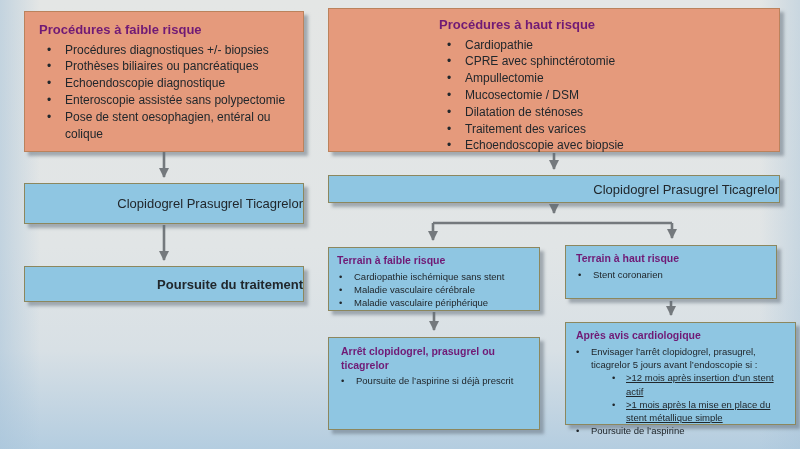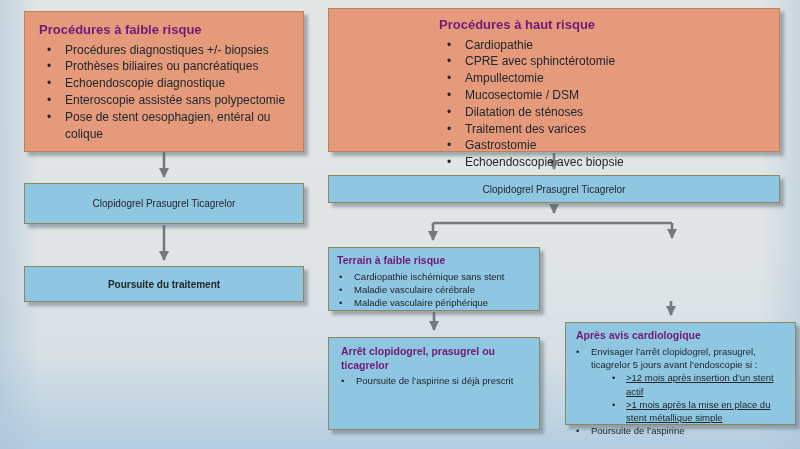--- a/index.html
+++ b/index.html
@@ -16,21 +16,21 @@
   .blue{background:#8fc6e2;border:1px solid #8c875e;}
   .title{font-weight:bold;color:#701a75;}
   .t-lg{font-size:13px;line-height:1.35;margin-bottom:3px;}
   .t-sm{font-size:10.5px;line-height:1.3;margin-bottom:2px;}
   .li{position:relative;font-size:12px;line-height:1.4;padding-left:26px;}
   .li::before{content:"\2022";position:absolute;left:8px;}
   .li-sm{position:relative;font-size:9.5px;line-height:1.4;padding-left:17px;}
   .li-sm::before{content:"\2022";position:absolute;left:2px;}
   .li-sub{position:relative;font-size:9.5px;line-height:1.4;padding-left:52px;text-decoration:underline;}
   .li-sub::before{content:"\2022";position:absolute;left:38px;}
-  .center-label{display:flex;align-items:center;justify-content:center;font-size:10px;text-align:center;}
+  .center-label{display:flex;align-items:center;justify-content:flex-end;font-size:13px;text-align:center;}
   
   #lowProc{left:24px;top:11px;width:280px;height:141px;padding:9px 8px 8px 14px;}
   #highProc{left:328px;top:8px;width:452px;height:144px;padding:7px 8px 6px 110px;}
   #drugsLeft{left:24px;top:183px;width:280px;height:41px;}
   #continueTx{left:24px;top:266px;width:280px;height:36px;font-weight:bold;}
   #drugsRight{left:328px;top:175px;width:452px;height:28px;}
   #terrainLow{left:328px;top:247px;width:212px;height:64px;padding:6px 6px 6px 8px;}
   #terrainHigh{left:565px;top:245px;width:212px;height:54px;padding:6px 6px 6px 10px;}
   #stopDrugs{left:328px;top:337px;width:212px;height:93px;padding:7px 8px 6px 10px;}
   #cardioAdvice{left:565px;top:322px;width:231px;height:103px;padding:6px 5px 6px 8px;}
@@ -70,21 +70,20 @@
   </div>
 
   <div class="box orange" id="highProc">
     <div class="title t-lg">Procédures à haut risque</div>
     <div class="li">Cardiopathie</div>
     <div class="li">CPRE avec sphinctérotomie</div>
     <div class="li">Ampullectomie</div>
     <div class="li">Mucosectomie / DSM</div>
     <div class="li">Dilatation de sténoses</div>
     <div class="li">Traitement des varices</div>
-    <div class="li">Gastrostomie</div>
     <div class="li">Echoendoscopie avec biopsie</div>
   </div>
 
   <div class="box blue center-label" id="drugsLeft">
     <span>Clopidogrel Prasugrel Ticagrelor</span>
   </div>
 
   <div class="box blue center-label" id="continueTx">
     <span>Poursuite du traitement</span>
   </div>
@@ -93,20 +92,24 @@
     <span>Clopidogrel Prasugrel Ticagrelor</span>
   </div>
 
   <div class="box blue" id="terrainLow">
     <div class="title t-sm">Terrain à faible risque</div>
     <div class="li-sm">Cardiopathie ischémique sans stent</div>
     <div class="li-sm">Maladie vasculaire cérébrale</div>
     <div class="li-sm">Maladie vasculaire périphérique</div>
   </div>
 
+  <div class="box blue" id="terrainHigh">
+    <div class="title t-sm">Terrain à haut risque</div>
+    <div class="li-sm">Stent coronarien</div>
+  </div>
 
   <div class="box blue" id="stopDrugs">
     <div class="title t-sm">Arrêt clopidogrel, prasugrel ou ticagrelor</div>
     <div class="li-sm">Poursuite de l’aspirine si déjà prescrit</div>
   </div>
 
   <div class="box blue" id="cardioAdvice">
     <div class="title t-sm">Après avis cardiologique</div>
     <div class="li-sm">Envisager l’arrêt clopidogrel, prasugrel, ticagrelor 5 jours avant l’endoscopie si :</div>
     <div class="li-sub">&gt;12 mois après insertion d’un stent actif</div>

